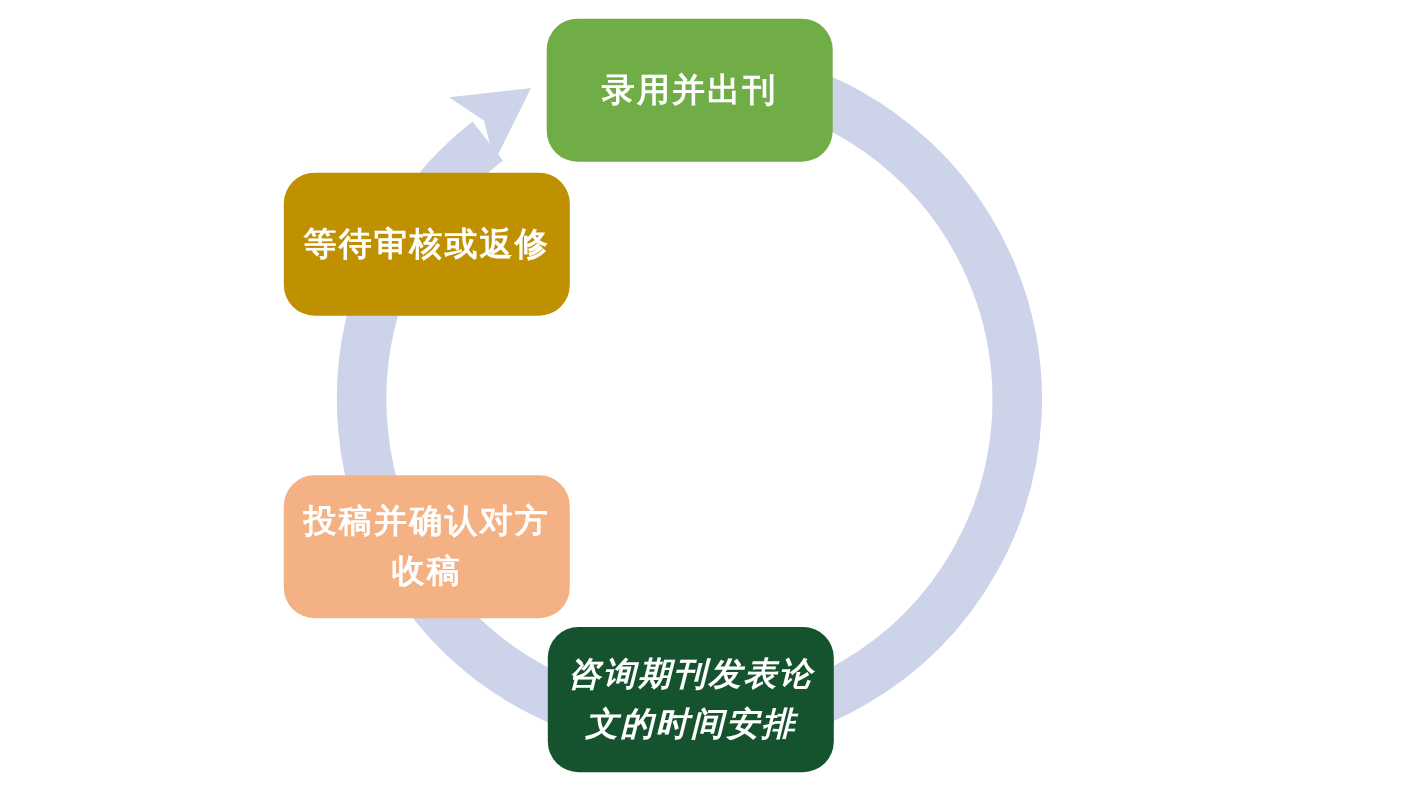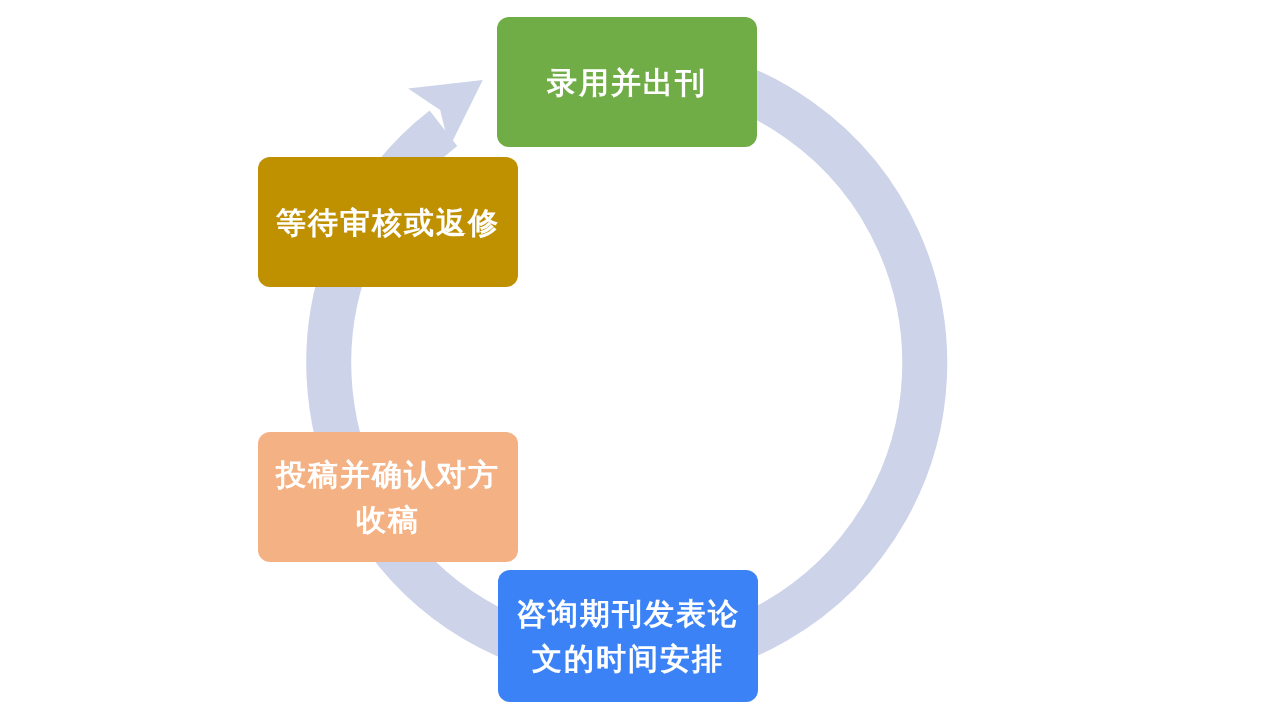--- a/index.html
+++ b/index.html
@@ -14,21 +14,21 @@
   .ring-svg {
     position: absolute;
     left: 0; top: 0;
     width: 1280px; height: 720px;
     z-index: 1;
   }
   .step {
     position: absolute;
     width: 260px;
     height: 130px;
-    border-radius: 12px;
+    border-radius: 28px;
     display: flex;
     align-items: center;
     justify-content: center;
     z-index: 2;
     box-sizing: border-box;
     padding: 6px 10px;
   }
   .step-label {
     font-size: 30px;
     font-weight: bold;
@@ -53,21 +53,21 @@
     <path d="M 515.4 86.7 A 298 298 0 1 1 443.4 128.2" fill="none" stroke-width="45" stroke-linecap="butt" style="stroke: rgb(205, 212, 233);"></path>
     <polygon points="40,0 -26,-36 -12,0 -26,36" transform="translate(450,103) rotate(-35)" style="fill: rgb(205, 212, 233);"></polygon>
   </svg>
 
   <div class="step pos-top" style="background-color: rgb(112, 173, 71);">
     <span class="step-label" style="color: rgb(255, 255, 255);">录用并出刊</span>
   </div>
 
 
 
-  <div class="step pos-bottom" style="background-color: #3b82f6;">
+  <div class="step pos-bottom" style="background-color: #14532d; font-style: italic;">
     <span class="step-label" style="color: rgb(255, 255, 255);">咨询期刊发表论
 文的时间安排</span>
   </div>
 
   <div class="step pos-bottom-left" style="background-color: rgb(244, 177, 131);">
     <span class="step-label" style="color: rgb(255, 255, 255);">投稿并确认对方
 收稿</span>
   </div>
 
   <div class="step pos-top-left" style="background-color: rgb(191, 144, 0);">

